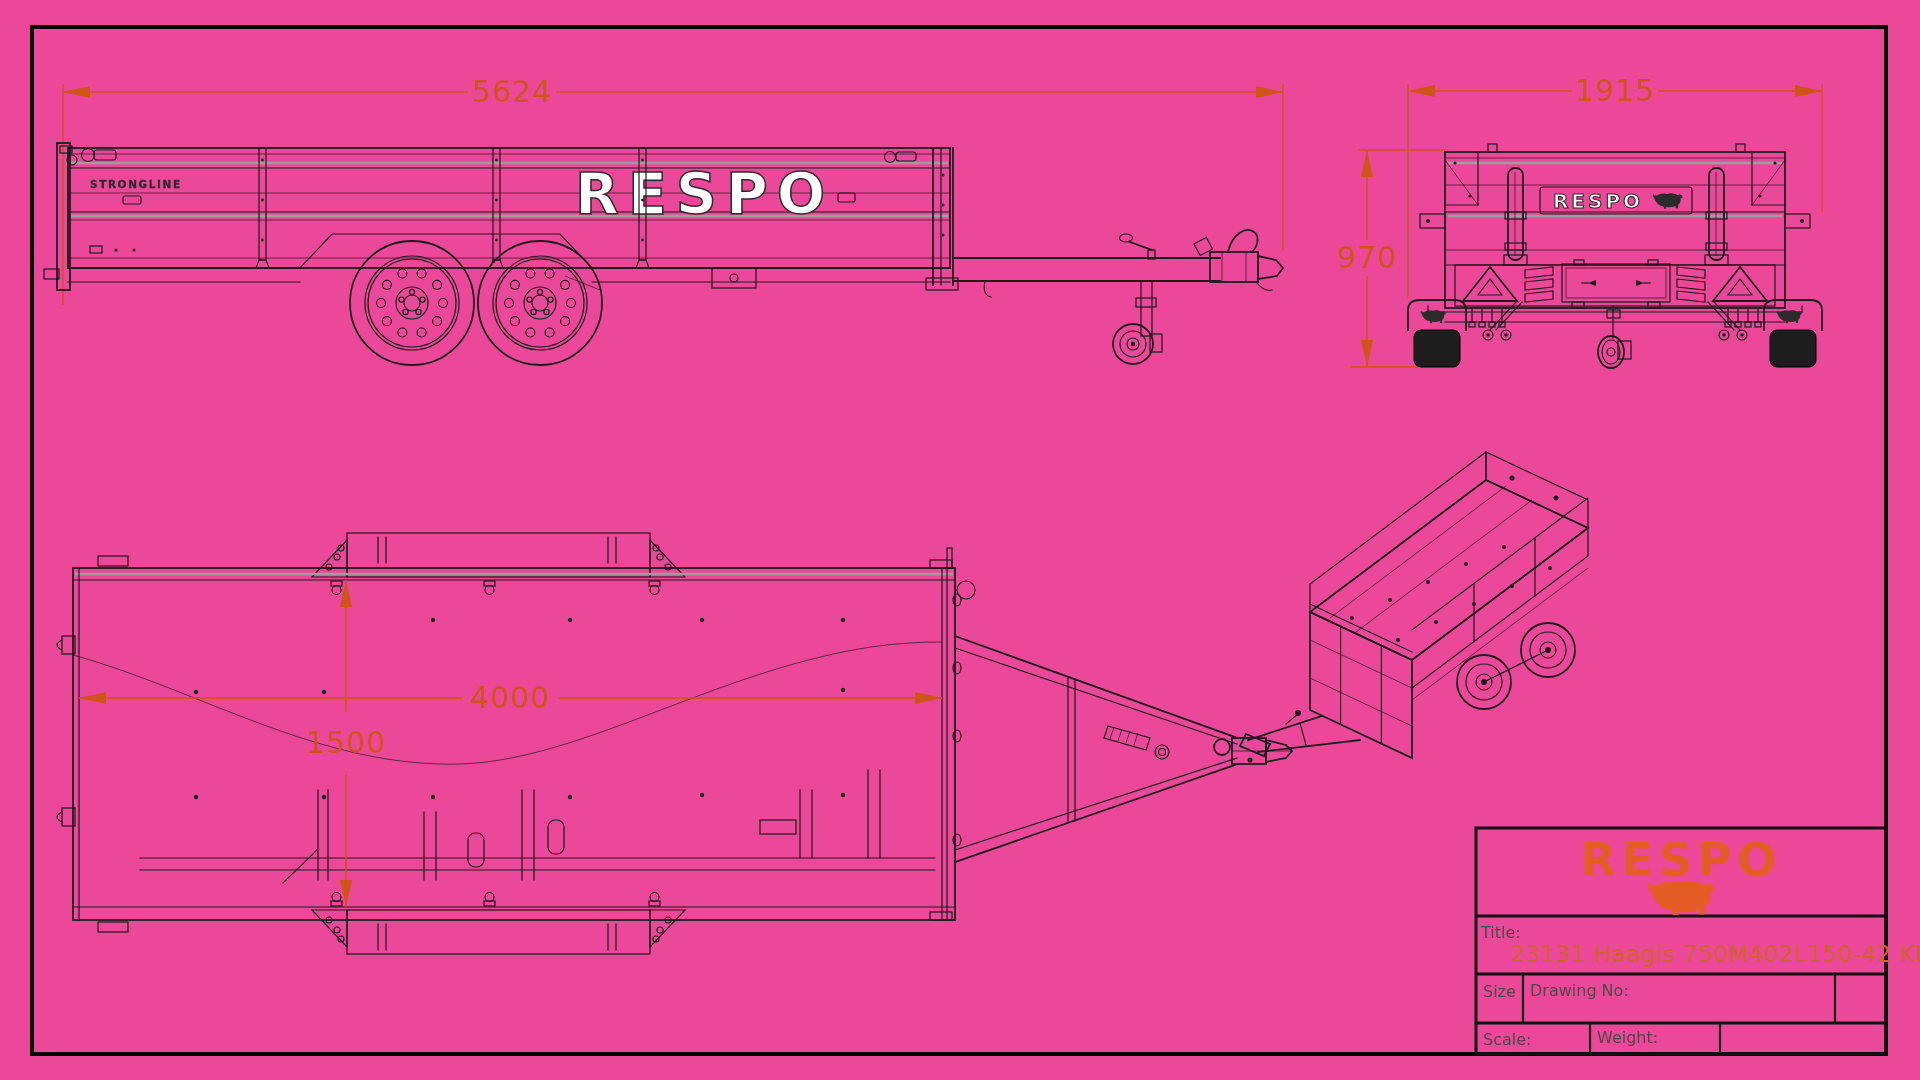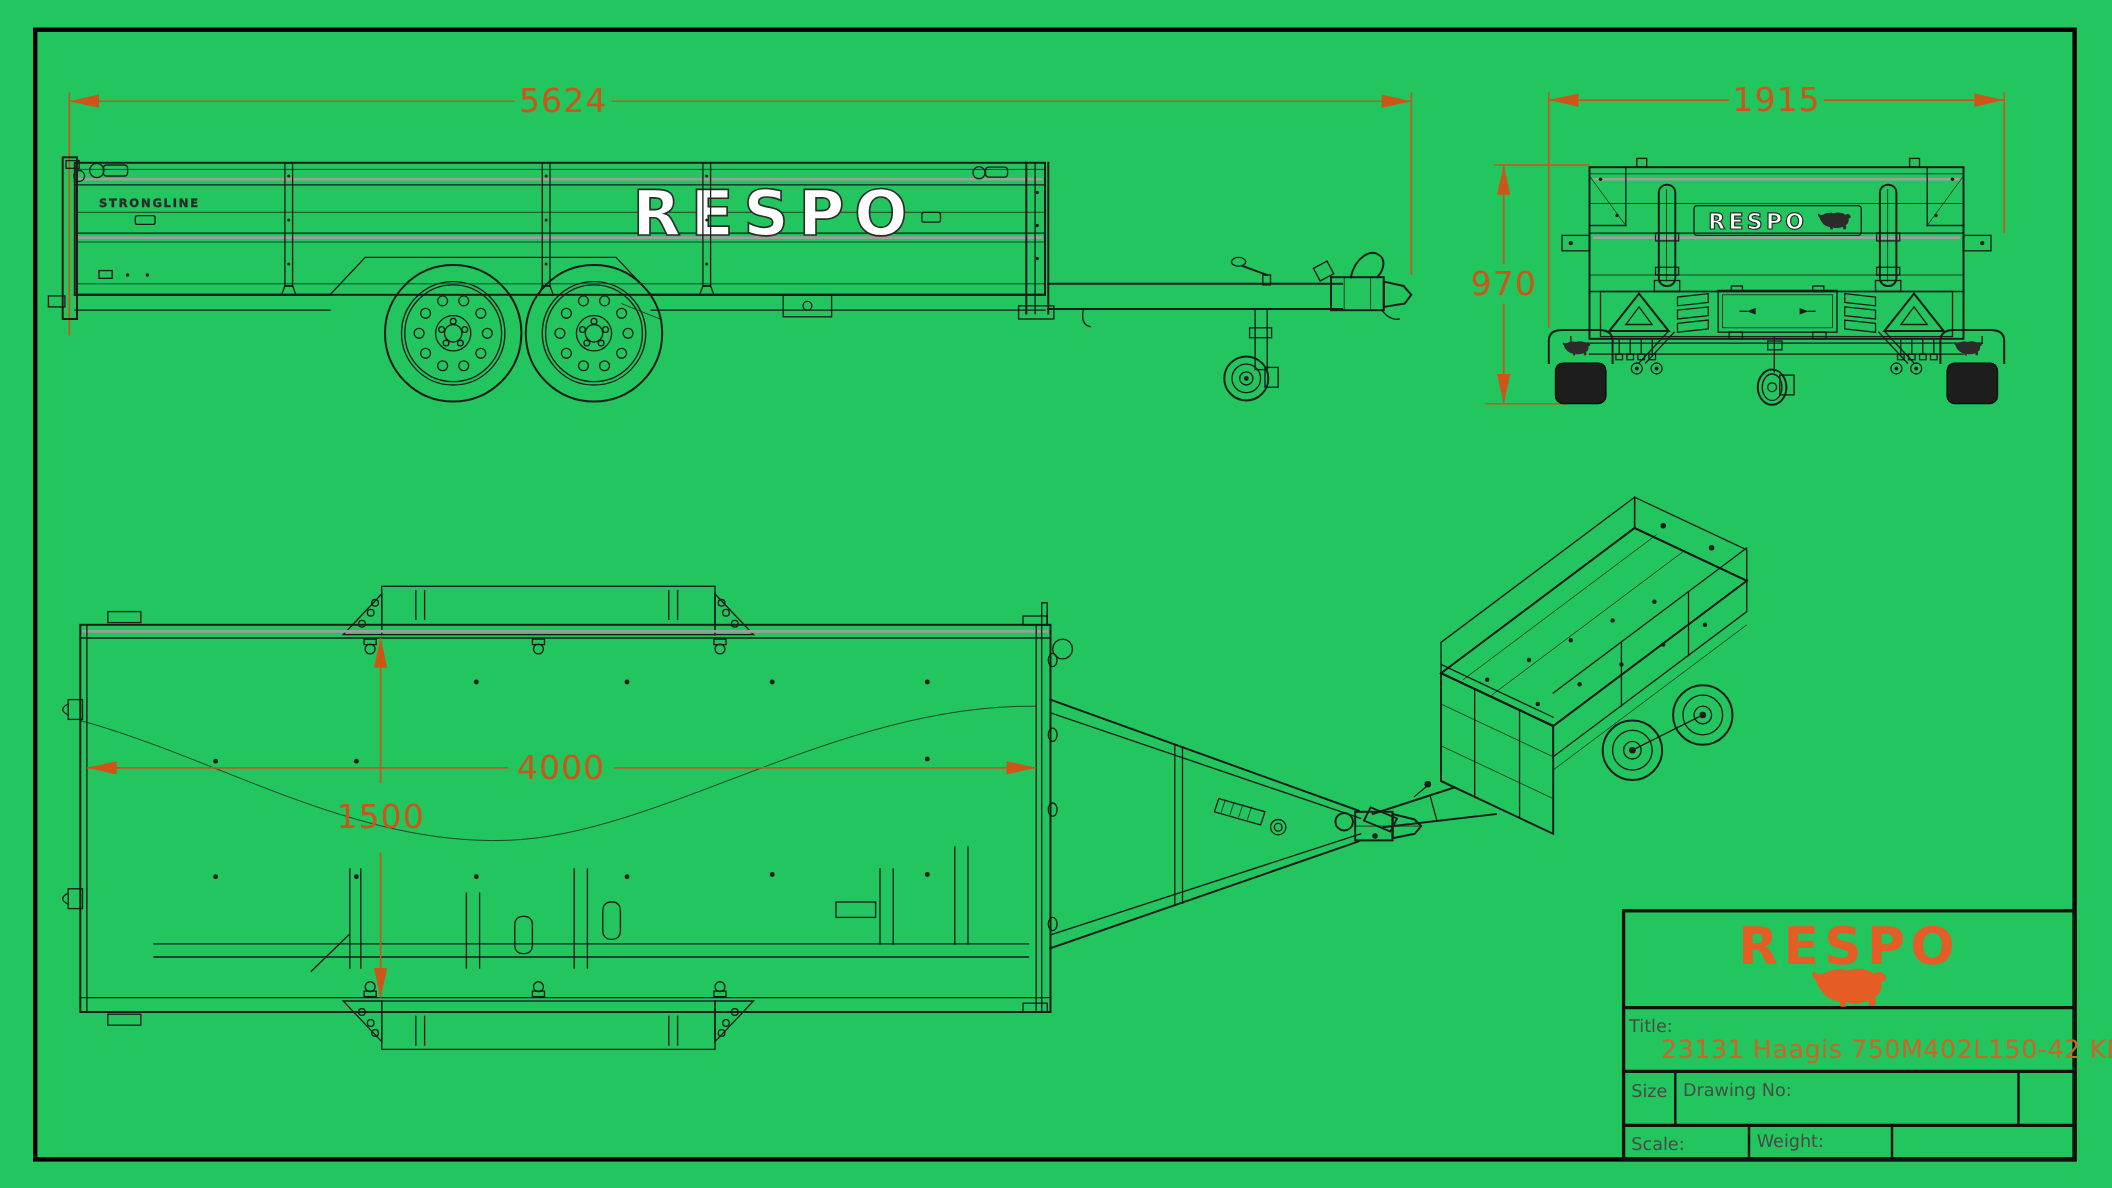--- a/index.html
+++ b/index.html
@@ -1,16 +1,16 @@
 <!DOCTYPE html>
 <html style="--c-dimension: #cf5418; --c-logo: #e65c25; --c-title: #cf6426; --c-line: #1c1c1c; --c-gray: #9e9e9e;"><head>
 <meta charset="utf-8">
 <style>
   html,body{margin:0;padding:0;background:#fff;}
-  #canvas{position:relative;width:1920px;height:1080px;background:#22c55e;overflow:hidden;
+  #canvas{position:relative;width:1920px;height:1080px;background:#ec4899;overflow:hidden;
           font-family:"DejaVu Sans",sans-serif;}
   svg{display:block}
   
   .ln  {stroke:var(--c-line,#1c1c1c);fill:none;stroke-width:1.2;stroke-linecap:square}
   .ln2 {stroke:var(--c-line,#1c1c1c);fill:none;stroke-width:1.8;stroke-linecap:square}
   .thin{stroke:var(--c-line,#1c1c1c);fill:none;stroke-width:.7}
   .gray{stroke:var(--c-gray,#9e9e9e);fill:none;stroke-width:2.4}
   .dk  {fill:var(--c-line,#1c1c1c);stroke:none}
   .dim {stroke:var(--c-dimension,#cf5418);fill:none;stroke-width:1.5}
   .dimA{fill:var(--c-dimension,#cf5418);stroke:none}

